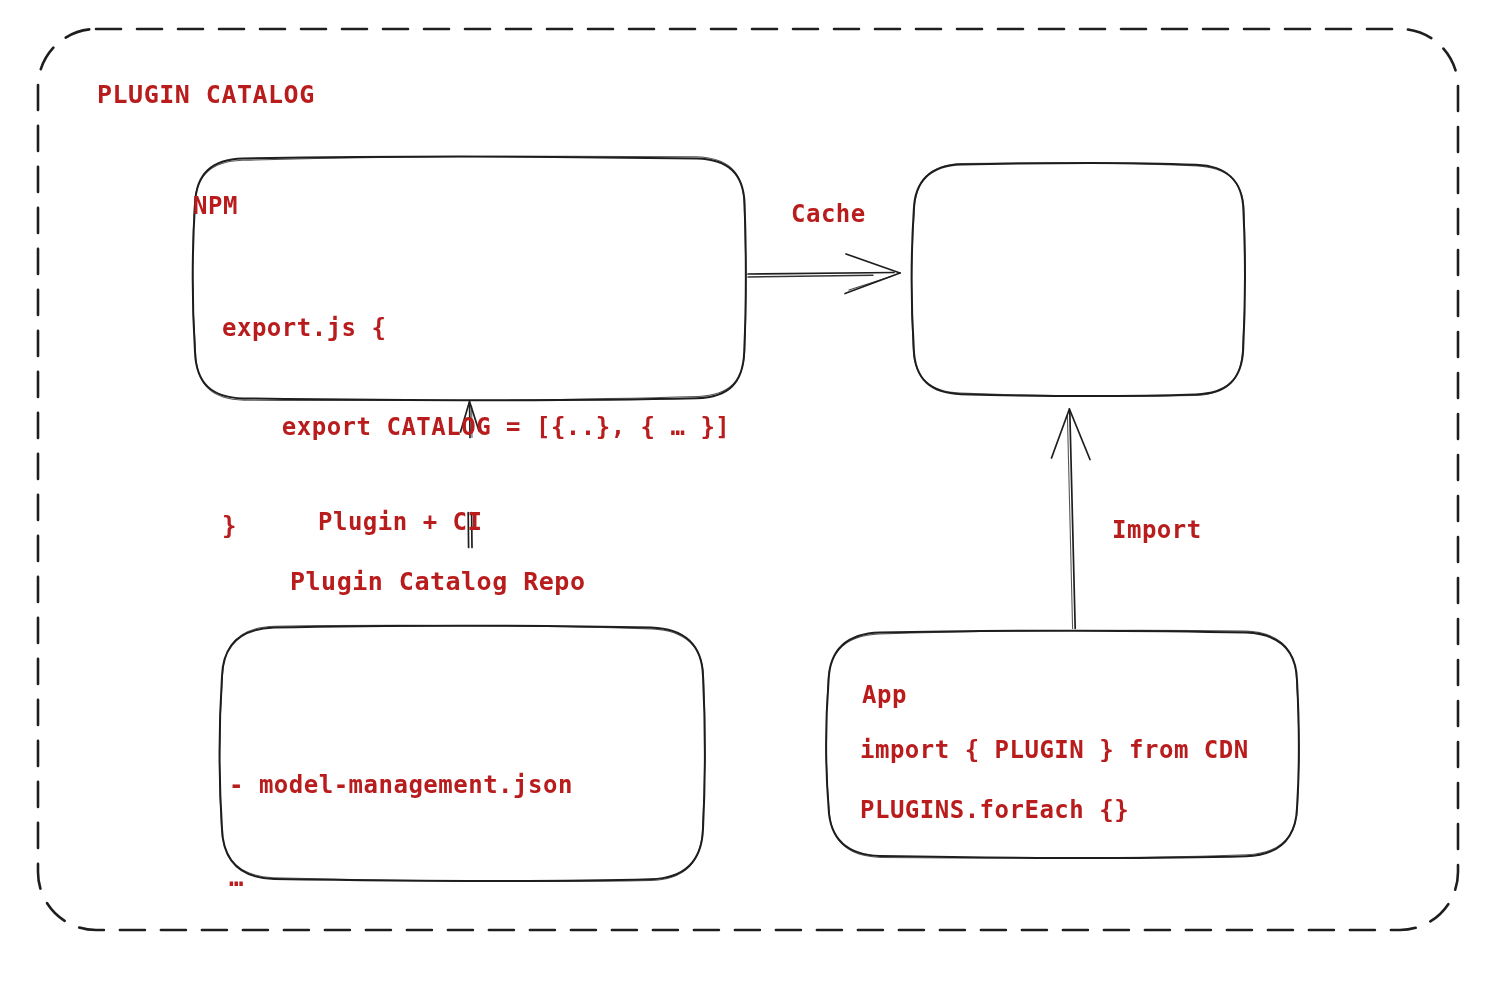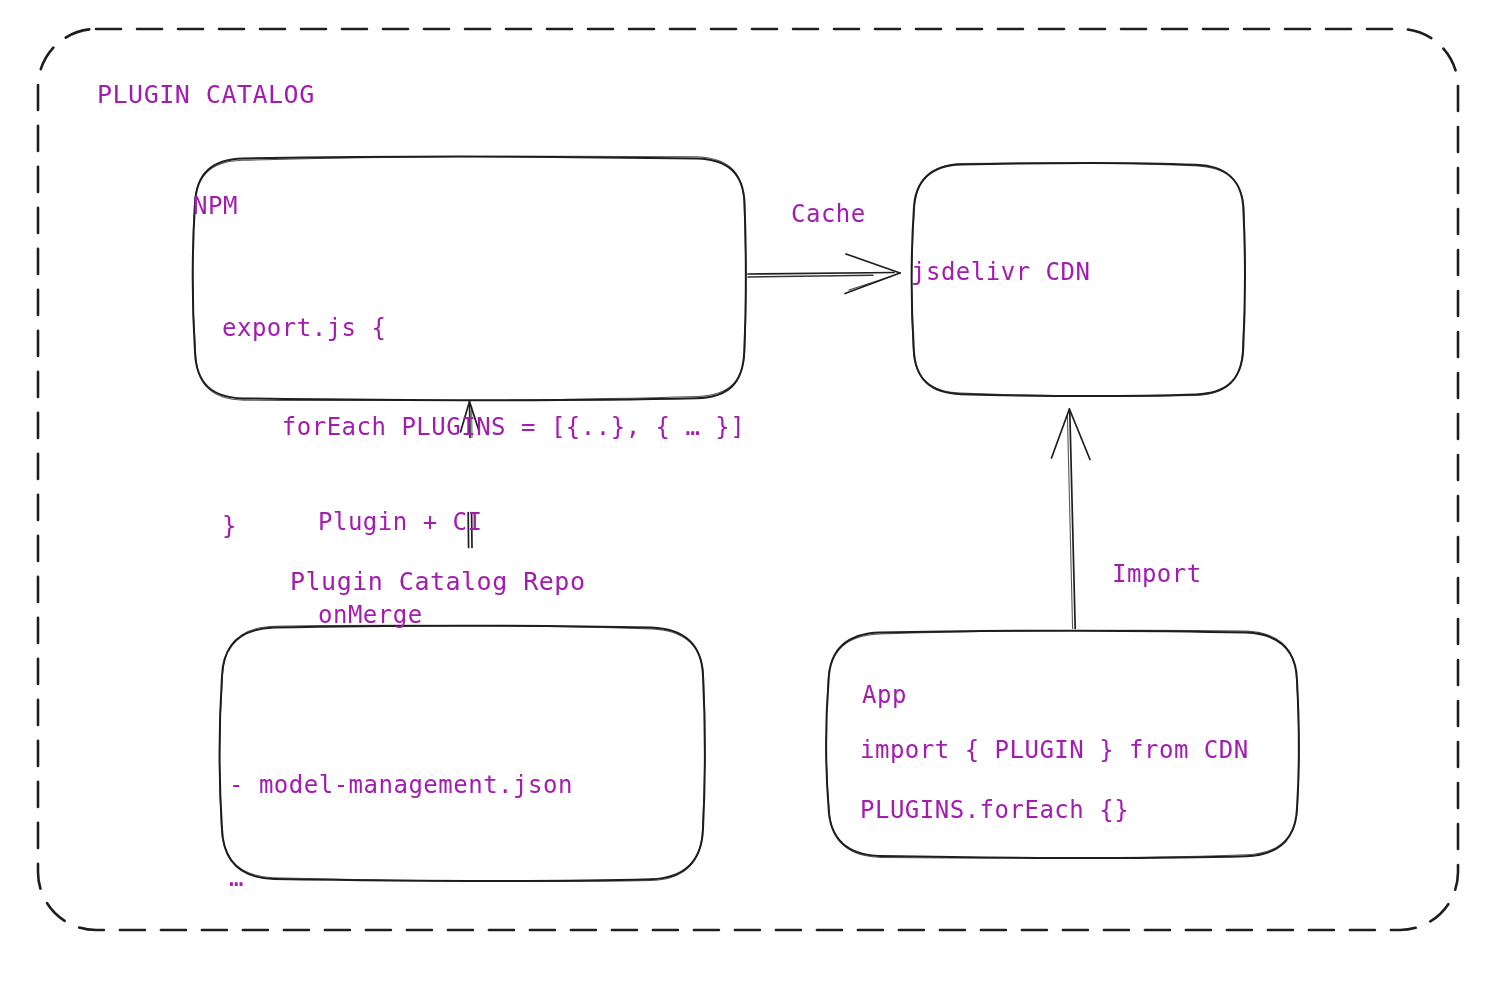--- a/index.html
+++ b/index.html
@@ -2,22 +2,22 @@
 <html><head>
 <meta charset="utf-8">
 <style>
   html,body{margin:0;padding:0;background:#ffffff;}
   .canvas{
     position:relative;width:1506px;height:1002px;background:#ffffff;overflow:hidden;
     font-family:"DejaVu Sans Mono","Liberation Mono",monospace;color:#1e1e1e;
   }
   svg.layer{position:absolute;left:0;top:0;width:1506px;height:1002px;}
   .t{
-    position:absolute;font-size:24px;font-weight:400;letter-spacing:.5px;
-    white-space:pre;line-height:31px;color:#a21caf;
+    position:absolute;font-size:24px;font-weight:700;letter-spacing:.5px;
+    white-space:pre;line-height:31px;color:#b91c1c;
   }
   .center{text-align:left;}
   .fs25{font-size:25px;}
   .lh33{line-height:33px;}
 </style>
 </head>
 <body>
 
 <div class="canvas">
 
@@ -78,38 +78,36 @@
       </g>
 
     </g>
   </svg>
 
   <div class="t fs25" style="left:97px;top:79px;">PLUGIN CATALOG</div>
 
   <div class="t center" style="left:193px;top:191px;width:552px;">NPM</div>
   <div class="t lh33" style="left:222px;top:246px;">
     <div>export.js {</div>
-    <div>    forEach PLUGINS = [{..}, { … }]</div>
+    <div>    export CATALOG = [{..}, { … }]</div>
     <div>}</div>
   </div>
 
   <div class="t" style="left:791px;top:199px;">Cache</div>
 
-  <div class="t center" style="left:911px;top:257px;width:334px;">jsdelivr CDN</div>
 
   <div class="t center" style="left:318px;top:445px;width:304px;">
     <div>Plugin + CI</div>
-    <div>onMerge</div>
   </div>
 
   <div class="t center fs25" style="left:290px;top:566px;width:300px;">Plugin Catalog Repo</div>
   <div class="t" style="left:229px;top:708px;">
     <div>- model-management.json</div>
     <div>…</div>
   </div>
 
   <div class="t" style="left:862px;top:680px;">App</div>
   <div class="t" style="left:860px;top:735px;">import { PLUGIN } from CDN</div>
   <div class="t" style="left:860px;top:795px;">PLUGINS.forEach {}</div>
 
-  <div class="t" style="left:1112px;top:515px;margin-top:44px;">Import</div>
+  <div class="t" style="left:1112px;top:515px;">Import</div>
 
 </div>
 
 </body></html>

